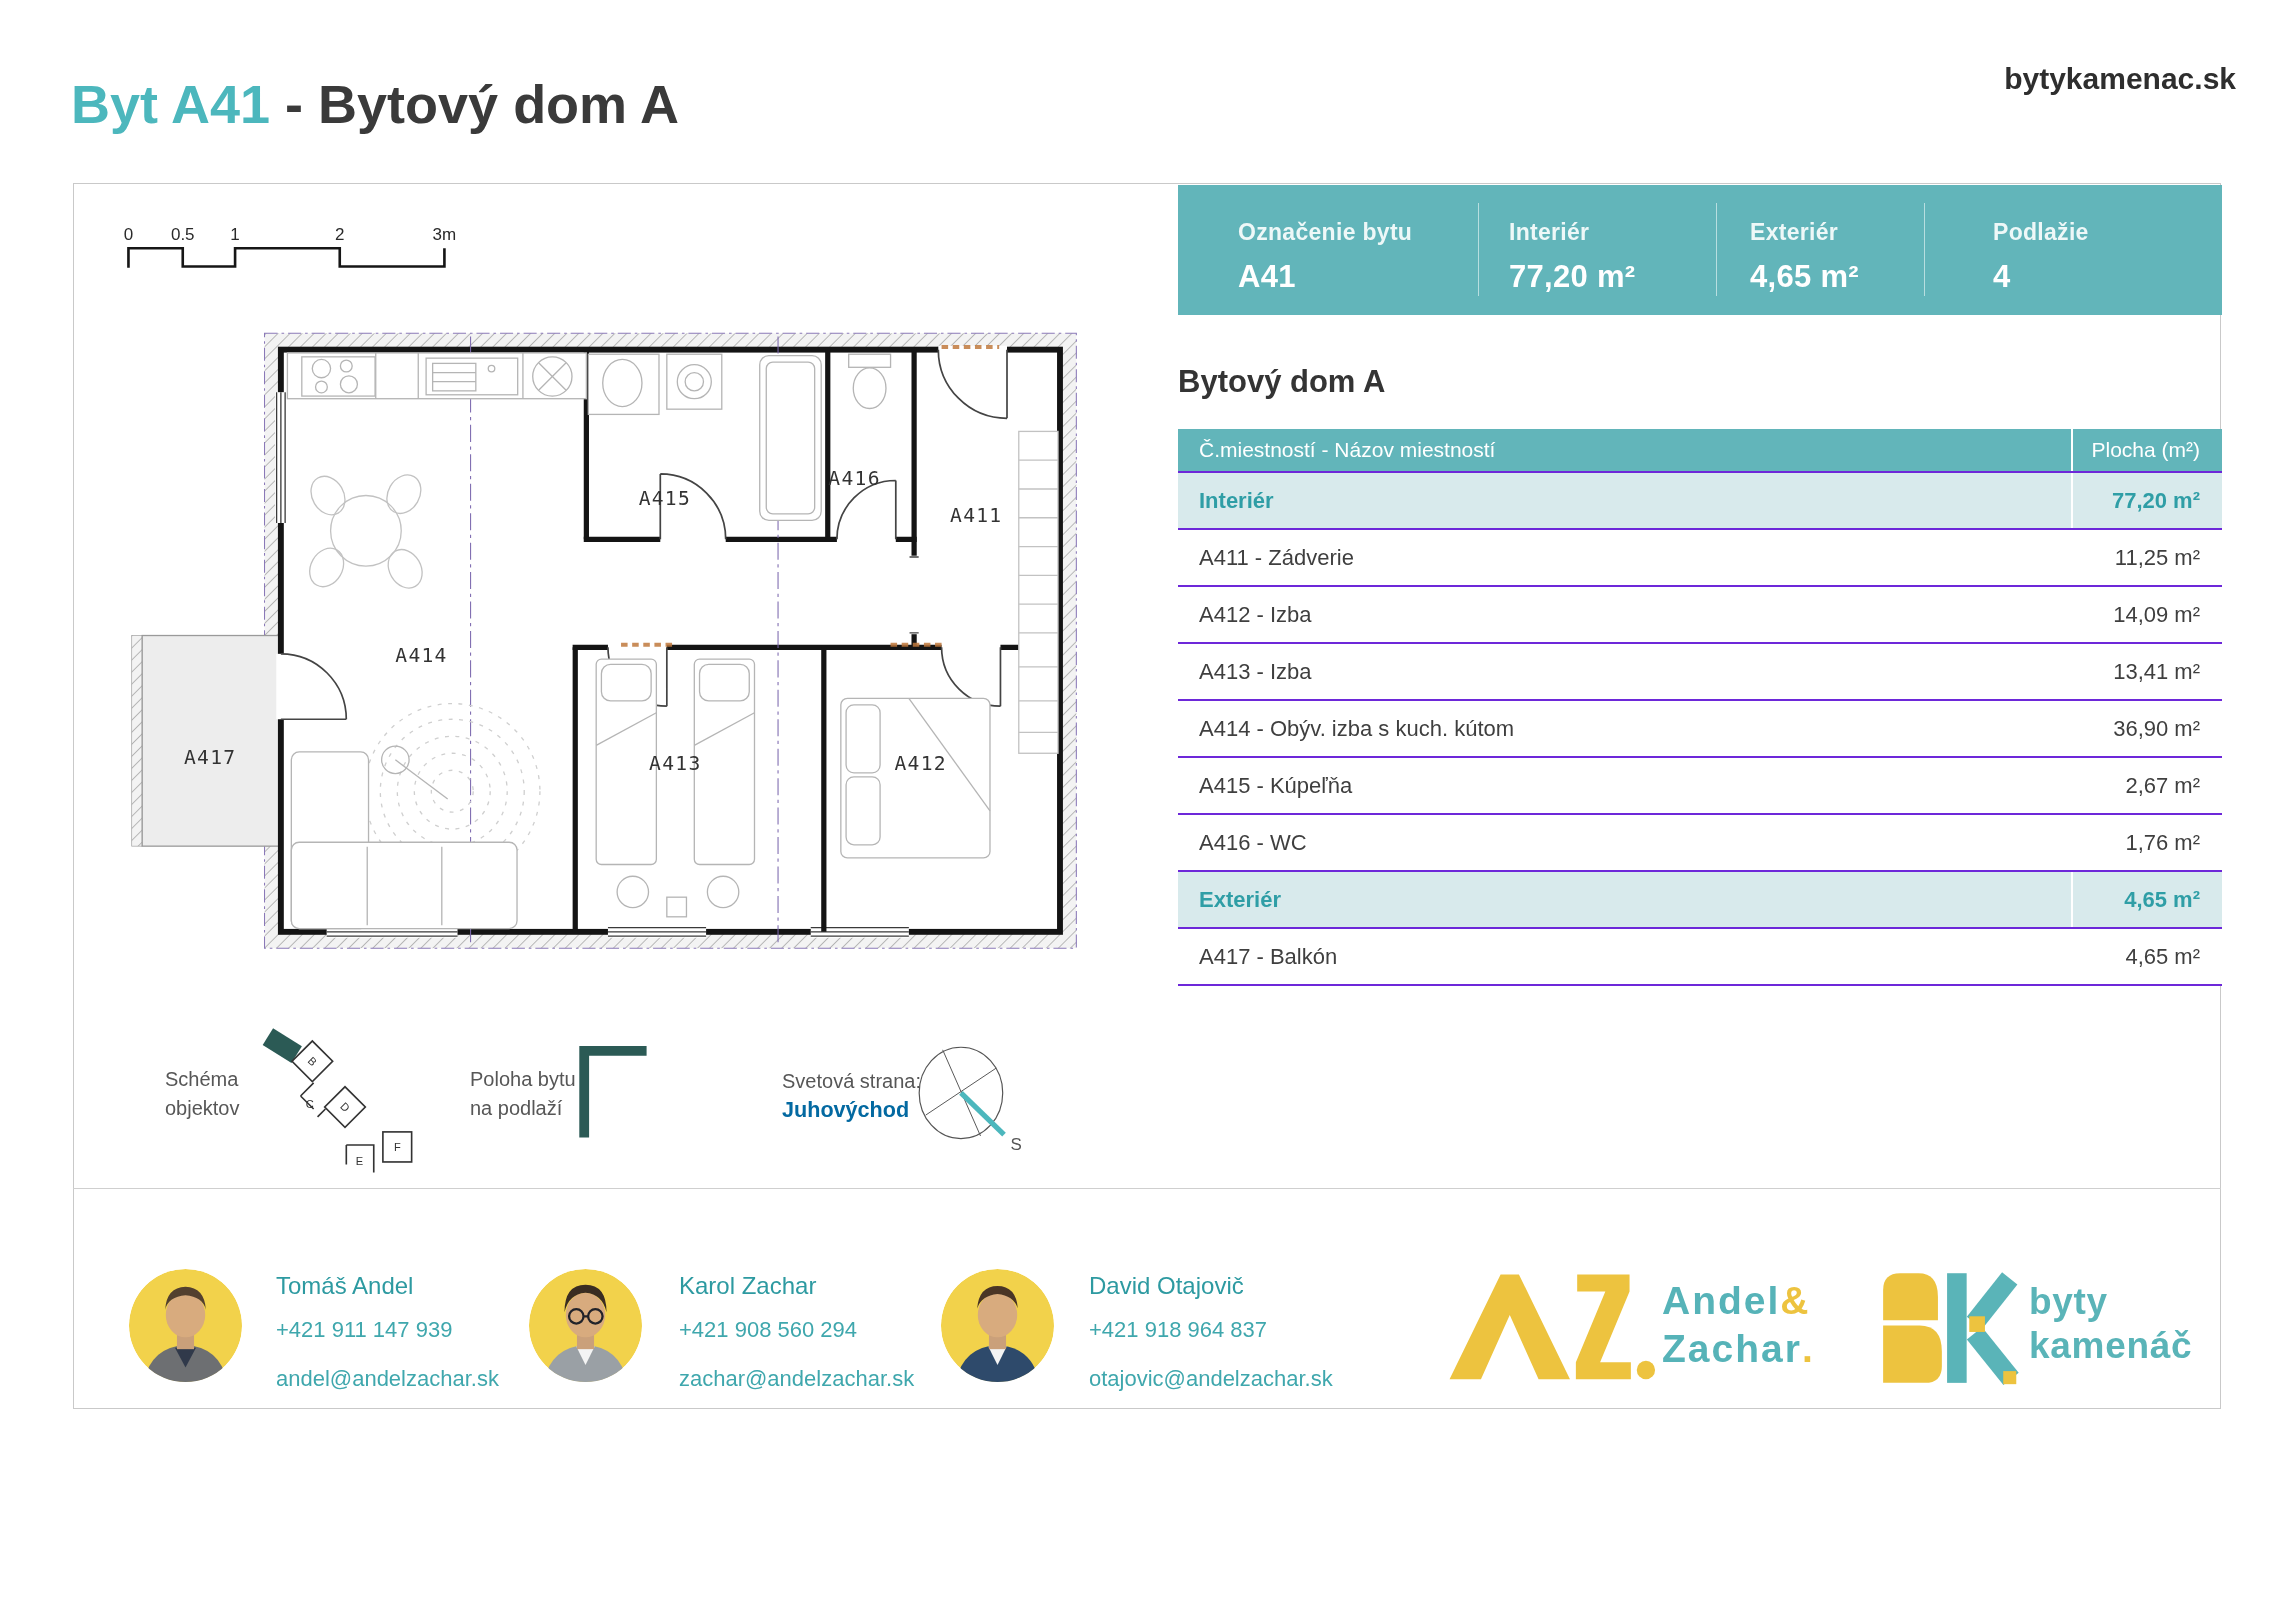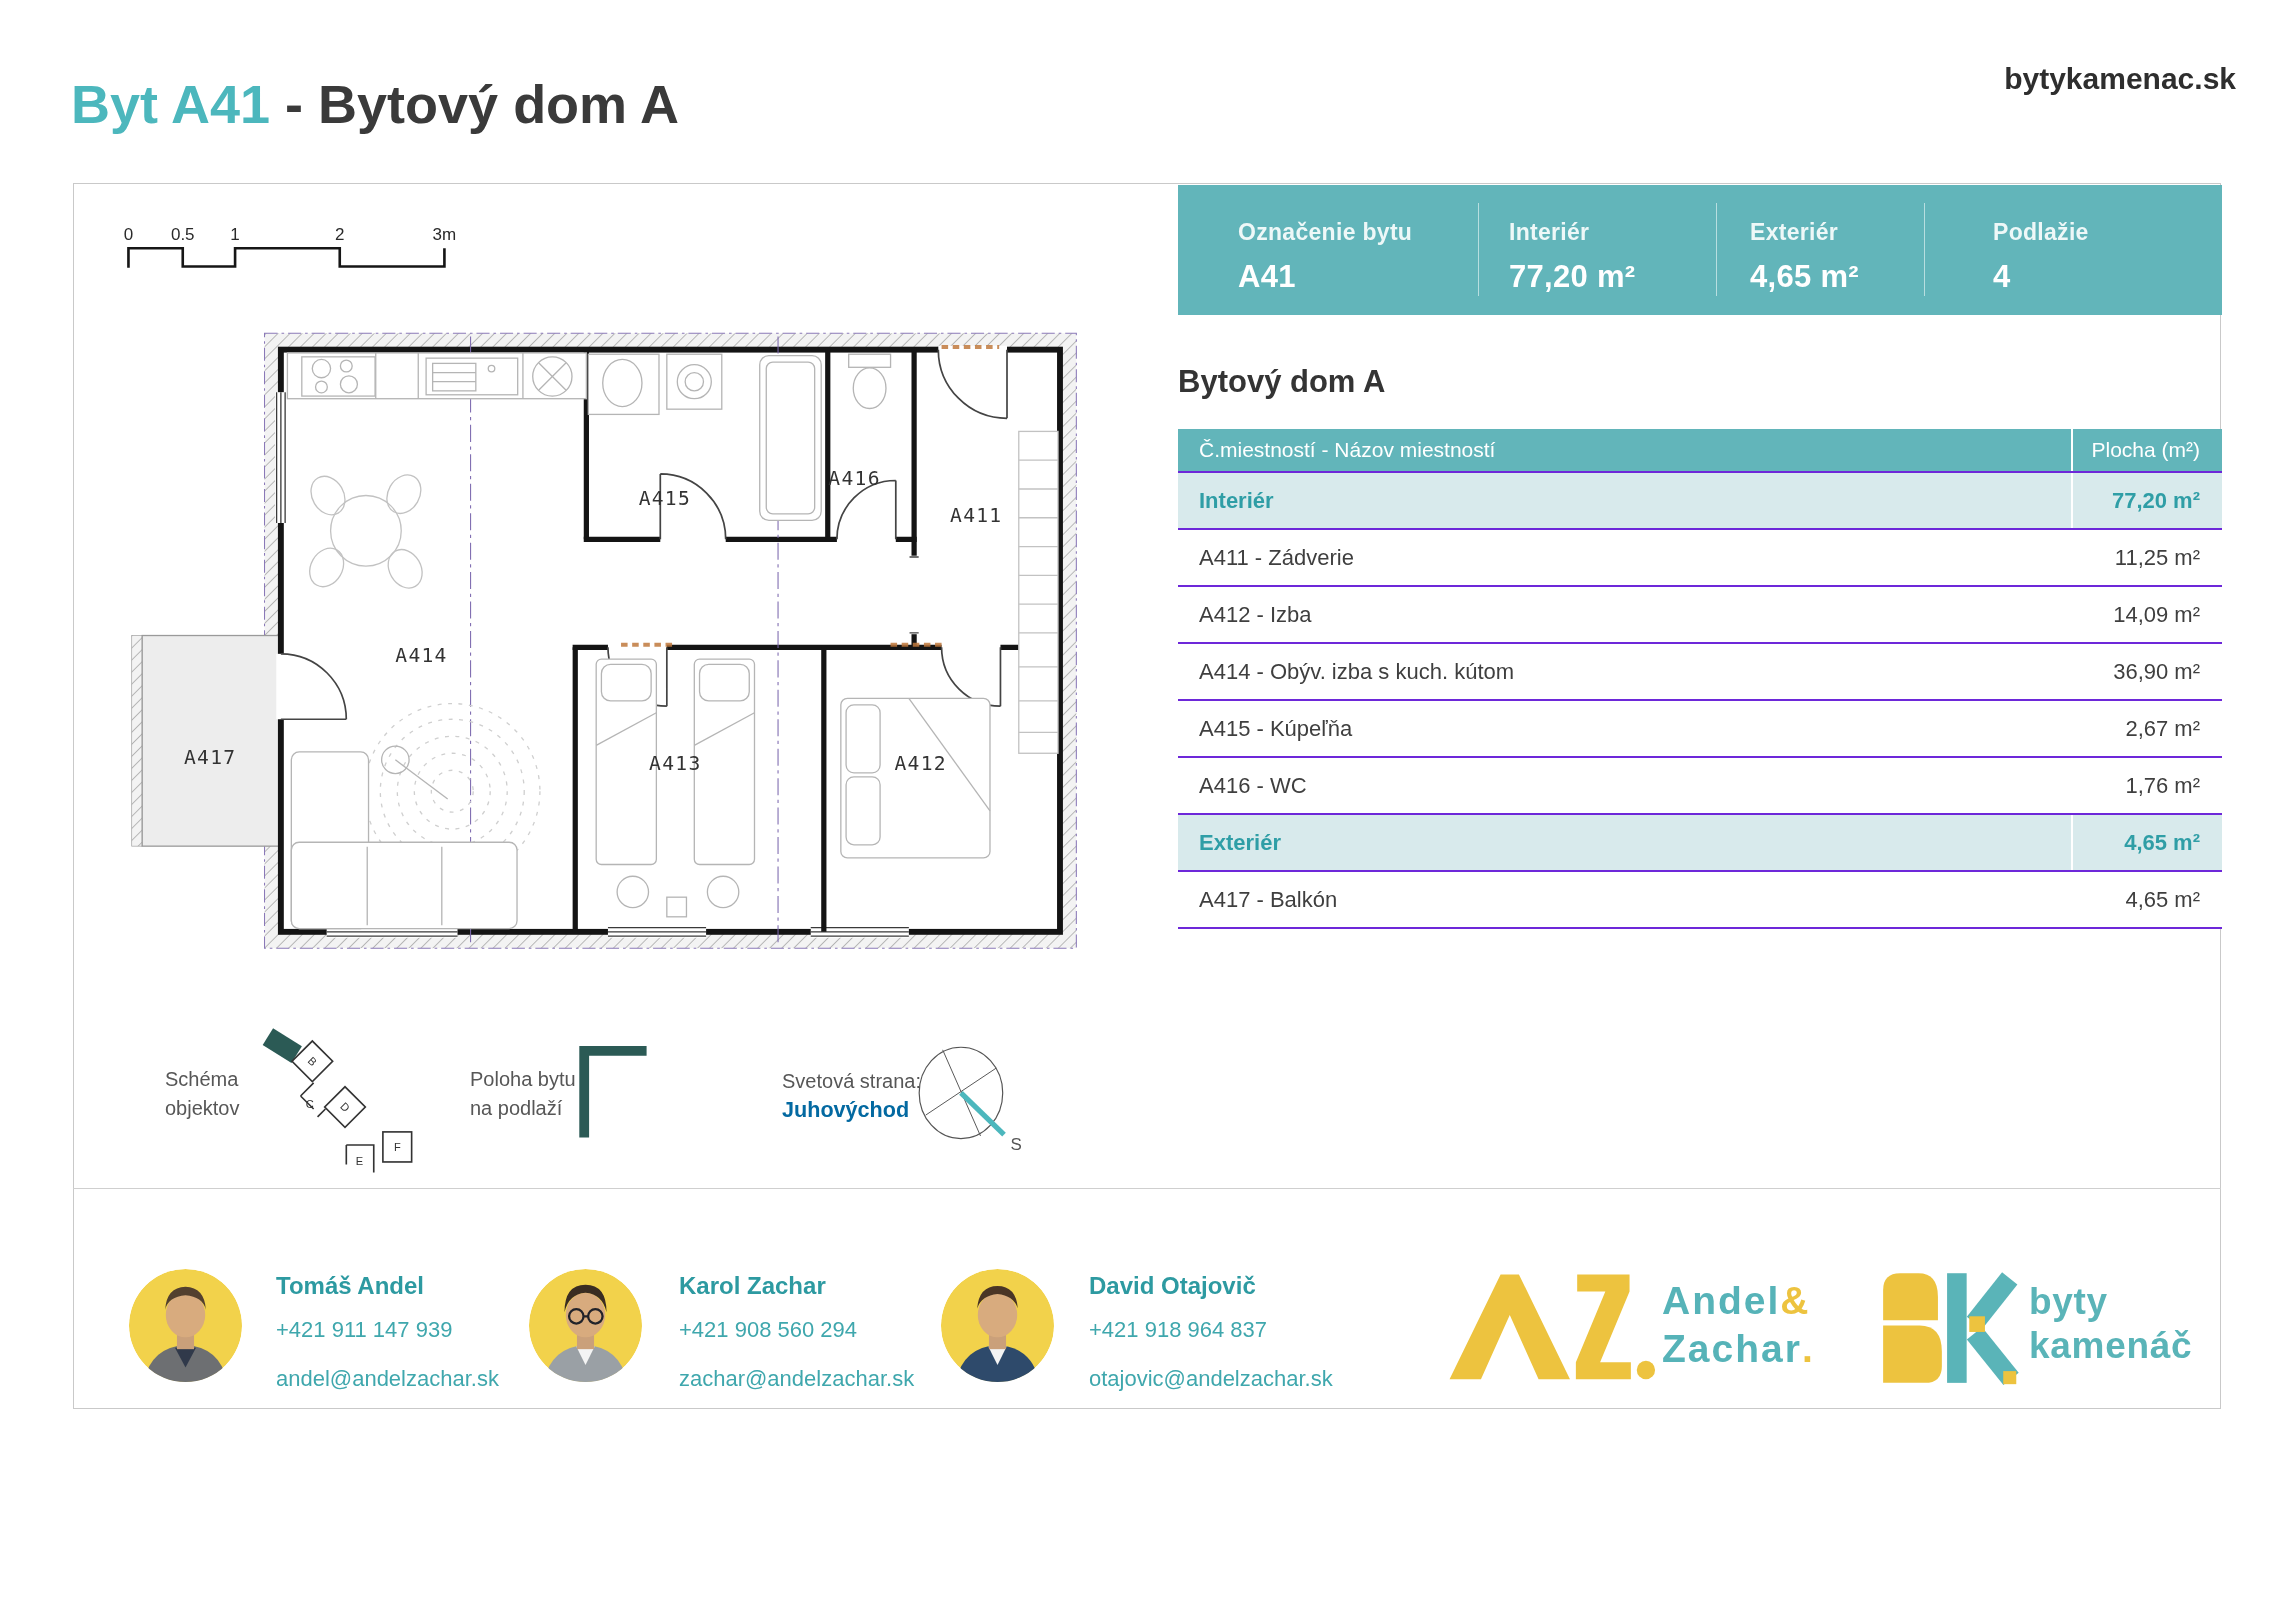--- a/index.html
+++ b/index.html
@@ -43,21 +43,21 @@
   .trow.group .valcol{font-weight:700;}
 
   
   .legend-text{font-size:20px;color:#575757;line-height:29.4px;}
   #schema-label{left:165px;top:1065px;}
   #poloha-label{left:470px;top:1065px;}
   #svetova-label{left:782px;top:1067px;}
   #svetova-value{left:782px;top:1097px;font-size:21.6px;font-weight:700;color:#0369a1;}
 
   
-  .contact-name{font-size:24px;font-weight:700;color:#2d9aa1;}
+  .contact-name{font-size:24px;font-weight:400;color:#2d9aa1;}
   .contact-line{font-size:22px;color:#3fa7ad;text-decoration:none;display:block;}
   #contact-1-text{left:276px;top:1272px;} #contact-2-text{left:679px;top:1272px;} #contact-3-text{left:1089px;top:1272px;}
   .contact-text .contact-name{margin-bottom:17px;}
   .contact-text .phone{margin-bottom:23px;}
 
   
   #az-text{left:1662px;top:1277px;font-size:39px;font-weight:600;letter-spacing:2px;color:#56b3b8;line-height:48px;}
   #az-text .y{color:#edc33f;font-weight:700;}
   #bk-text{left:2029px;top:1280px;font-size:37px;font-weight:800;color:#5ab4b8;line-height:44px;letter-spacing:0.7px;}
 </style>
@@ -104,20 +104,24 @@
     <span class="lbl">Interiér</span>
     <span class="valcol">77,20 m²</span>
   </div>
   <div class="trow plain">
     <span class="lbl">A411 - Zádverie</span>
     <span class="valcol">11,25 m²</span>
   </div>
   <div class="trow plain">
     <span class="lbl">A412 - Izba</span>
     <span class="valcol">14,09 m²</span>
+  </div>
+  <div class="trow plain">
+    <span class="lbl">A413 - Izba</span>
+    <span class="valcol">13,41 m²</span>
   </div>
   <div class="trow plain">
     <span class="lbl">A414 - Obýv. izba s kuch. kútom</span>
     <span class="valcol">36,90 m²</span>
   </div>
   <div class="trow plain">
     <span class="lbl">A415 - Kúpeľňa</span>
     <span class="valcol">2,67 m²</span>
   </div>
   <div class="trow plain">

